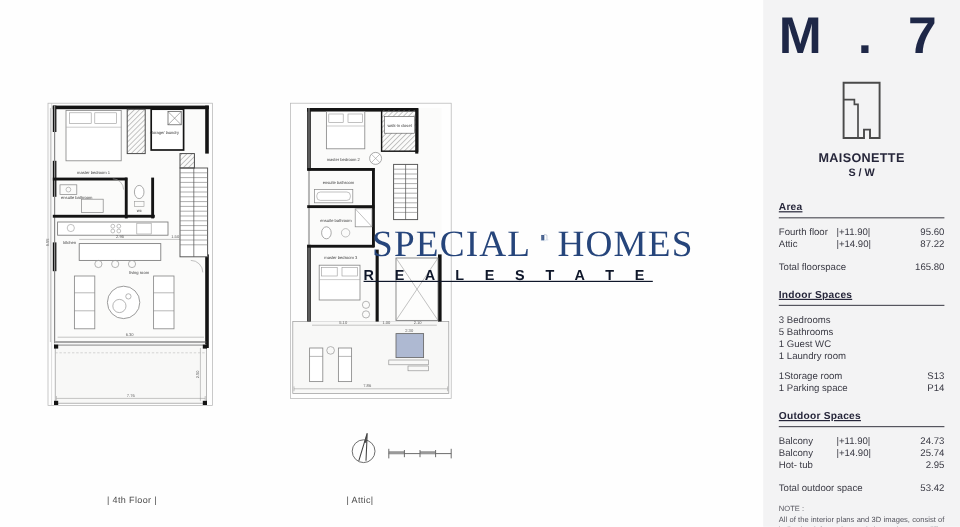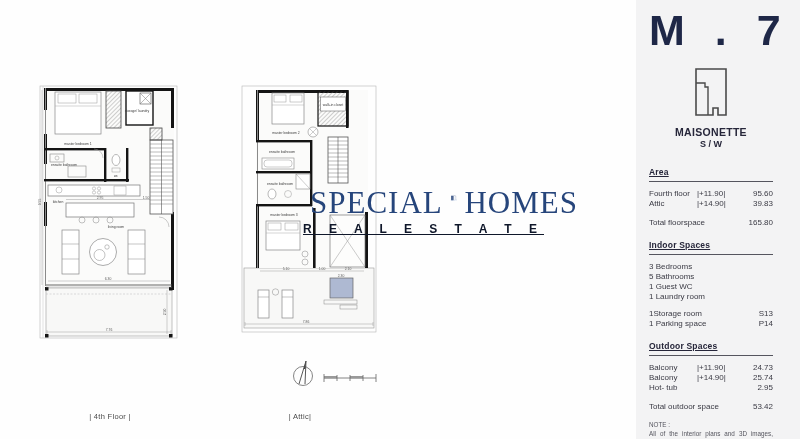--- a/index.html
+++ b/index.html
@@ -19,21 +19,21 @@
   .logo { position:absolute; left:262px; top:176px; width:316px; text-align:center; }
   .logo-row { display:flex; align-items:flex-end; justify-content:center; gap:7px;margin-left:48px; }
   .logo-word { font-family:"Liberation Serif", serif; font-size:31px; line-height:34px; color:#26457b; letter-spacing:1px; }
   .logo-tagline { margin-top:2px; font-size:12px; letter-spacing:7px; color:#0f172a; font-weight:bold; padding-left:7px;text-decoration:underline; }
 
   
   .compass { position:absolute; left:288px; top:358px; }
   .scalebar { position:absolute; left:322px; top:372px; }
 
   
-  .sidebar { position:absolute; left:636px; top:0; width:164px; height:439px; background:#f3f3f4; padding:4px 27px 0 13px; overflow:hidden; }
+  .sidebar { position:absolute; left:636px; top:0; width:164px; height:439px; background:#f3f3f4; padding:4px 13px 0 13px; overflow:hidden; }
   .unit-title { font-size:43px; line-height:52px; font-weight:bold; color:#1e2747; text-align:center; letter-spacing:9px; white-space:nowrap; }
   .unit-icon { display:block; margin:10px auto 8px auto; }
   .unit-type { text-align:center; margin-top:8px; color:#26263a; }
   .unit-type .t1 { font-size:10.5px; font-weight:bold; letter-spacing:0.3px; }
   .unit-type .t2 { font-size:9px; font-weight:bold; margin-top:1px; }
   .section { margin-top:18px; }
   .section.tight { margin-top:12px; }
   .sec-head { font-size:8.5px; font-weight:bold; color:#26263a; padding-bottom:4px; border-bottom:1px solid #55555e; margin-bottom:7px; letter-spacing:0.2px;text-decoration:underline; }
   .row { display:flex; font-size:8px; line-height:10px; color:#3a3a44; }
   .row .lbl { width:48px; flex:none; }
@@ -344,21 +344,21 @@
     <div class="section">
       <div class="sec-head">Area</div>
       <div class="row">
         <span class="lbl">Fourth floor</span>
         <span class="lvl">|+11.90|</span>
         <span class="val">95.60</span>
       </div>
       <div class="row">
         <span class="lbl">Attic</span>
         <span class="lvl">|+14.90|</span>
-        <span class="val">39.83</span>
+        <span class="val">87.22</span>
       </div>
       <div class="total-row">
         <span>Total floorspace</span>
         <span class="val">165.80</span>
       </div>
     </div>
 
     <div class="section tight">
       <div class="sec-head">Indoor Spaces</div>
       <div class="list">3 Bedrooms</div>

